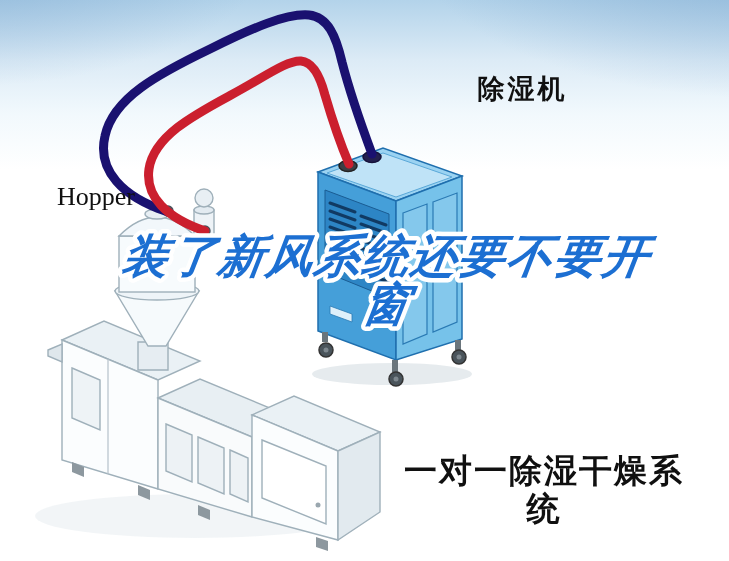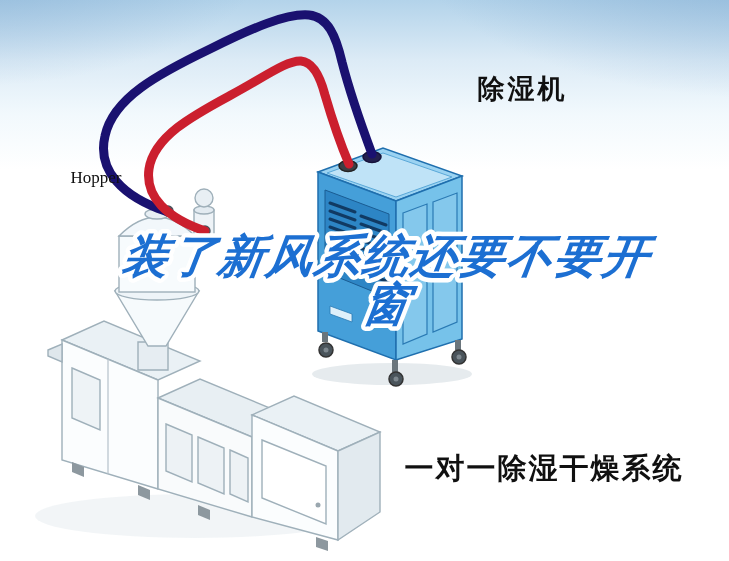--- a/index.html
+++ b/index.html
@@ -9,24 +9,24 @@
     background:
       radial-gradient(ellipse 430px 190px at -40px -50px, rgba(118,163,205,0.60), rgba(118,163,205,0) 72%),
       radial-gradient(ellipse 500px 220px at 770px -60px, rgba(118,163,205,0.65), rgba(118,163,205,0) 72%),
       linear-gradient(180deg, #b3d3ea 0%, #dcebf6 60px, #f2f9fd 115px, #ffffff 170px);
   }
   svg.scene { position:absolute; left:0; top:0; width:729px; height:561px; }
   .lbl { position:absolute; text-align:center; color:#101010; }
   .zh { font-weight:bold; font-family:Liberation Sans, sans-serif; line-height:1.15; }
   .en { font-family:"Liberation Serif",serif; line-height:1.2; }
   #dryer-label .zh { font-size:24px; letter-spacing:1px; }
-  #dryer-label .en { font-size:17px; }
+  #dryer-label .en { font-size:26px;margin-top:13px; }
   #dehu-label .zh { font-size:27px; letter-spacing:3px; }
   #dehu-label .en { font-size:22px; }
-  #caption .zh { font-size:29px; letter-spacing:2px; }
+  #caption .zh { font-size:33px; letter-spacing:2px; }
   #caption .en { font-size:21px; margin-top:3px; }
   .headline {
     font-family:"Liberation Sans",sans-serif;
     font-size:46px; font-weight:bold; font-style:italic;
     letter-spacing:2px;
     stroke:#ffffff; stroke-width:9px; paint-order:stroke; stroke-linejoin:round;
   }
   .outline { stroke:#9fb0ba; stroke-width:1.4; }
   .outline-b { stroke:#1f6fae; stroke-width:1.5; }
 </style>

